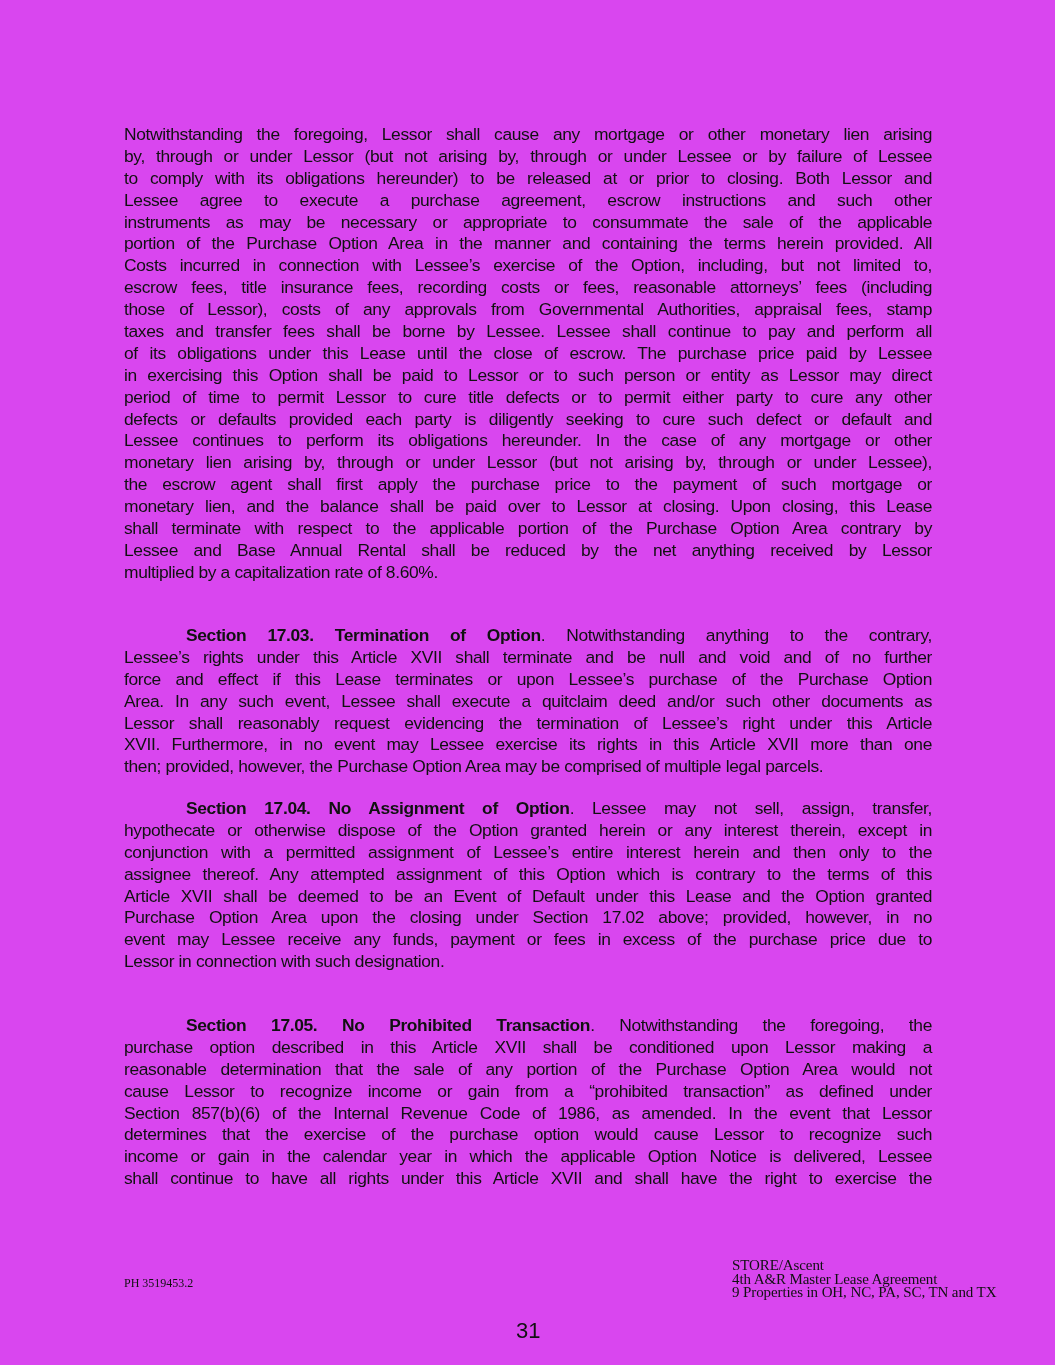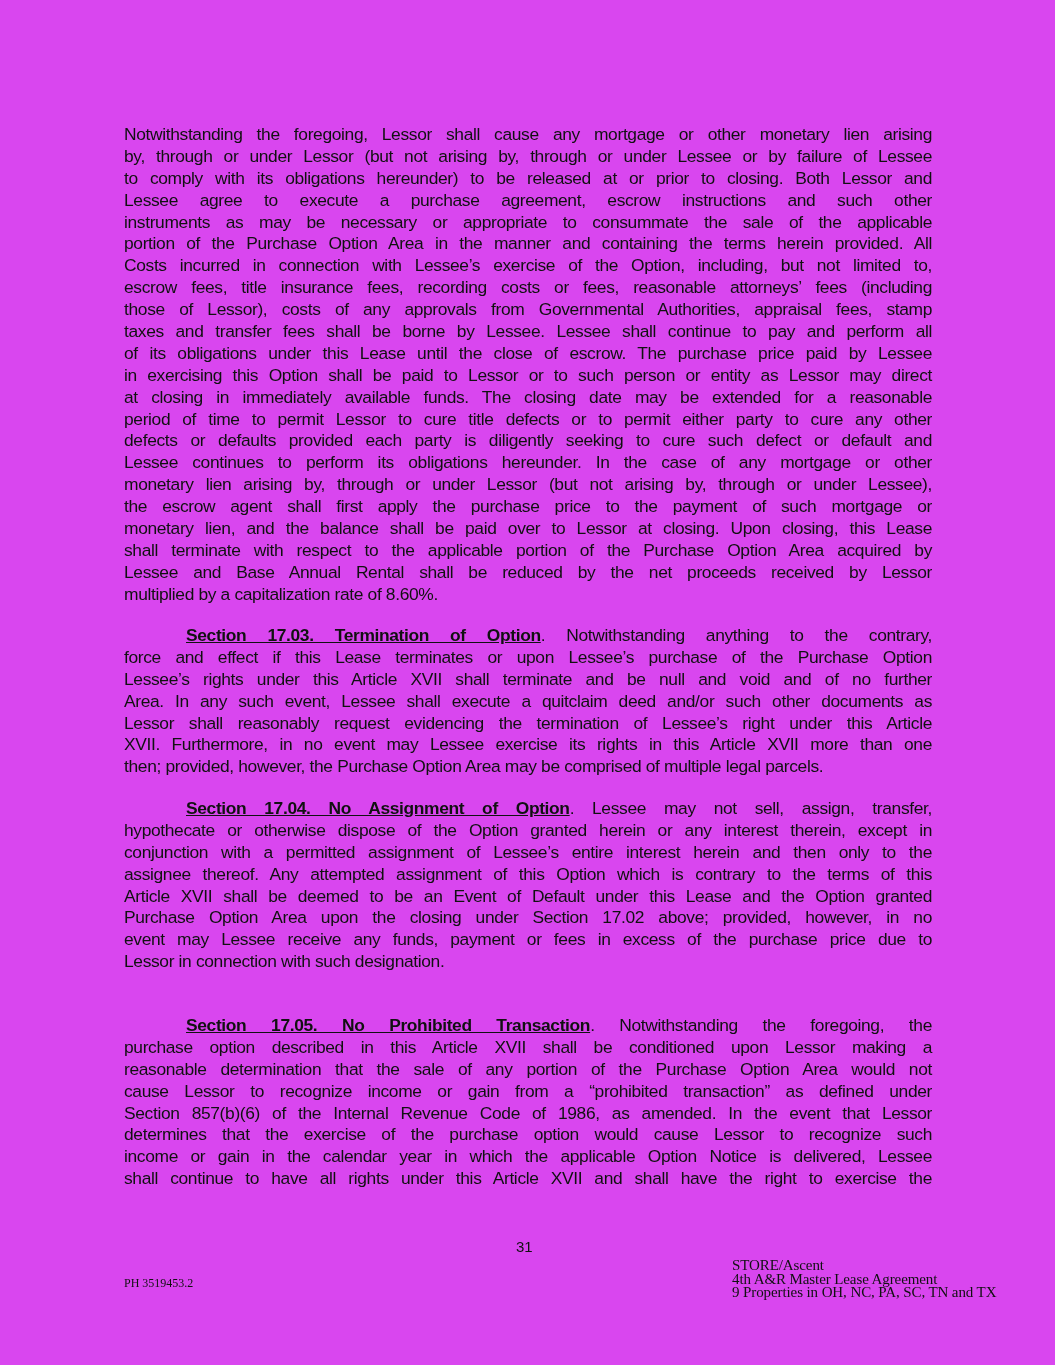--- a/index.html
+++ b/index.html
@@ -11,28 +11,28 @@
       font-size: 17.4px; line-height: 21.9px; color: #111111;
       letter-spacing: -0.35px;
     }
     .para { position: absolute; left: 124px; width: 808px; }
     .line {
       display: block; height: 21.9px; white-space: nowrap;
       text-align: justify; text-align-last: justify;
     }
     .line.last { text-align-last: left; }
     .indent { padding-left: 62px; }
-    .heading { font-weight: bold; text-decoration: underline; }
+    .heading { font-weight: bold; }
     .footer-left {
       position: absolute; left: 124px; top: 1276px;
       font-family: "Liberation Serif", serif; font-size: 12px; color: #111;
     }
     .footer-page {
-      position: absolute; left: 516px; top: 1238px;
-      font-family: "Liberation Sans", sans-serif; font-size: 15px; color: #111;
+      position: absolute; left: 516px; top: 1318px;
+      font-family: "Liberation Sans", sans-serif; font-size: 22px; color: #111;
     }
     .footer-right {
       position: absolute; left: 732px; top: 1259px;
       font-family: Liberation Serif, serif; font-size: 15px; line-height: 13.5px; color: #111;
       letter-spacing: -0.1px;
     }
     .footer-right span { display: block; }
   </style>
 </head>
 <body>
@@ -45,36 +45,35 @@
       <span class="line">to comply with its obligations hereunder) to be released at or prior to closing. Both Lessor and</span>
       <span class="line">Lessee agree to execute a purchase agreement, escrow instructions and such other</span>
       <span class="line">instruments as may be necessary or appropriate to consummate the sale of the applicable</span>
       <span class="line">portion of the Purchase Option Area in the manner and containing the terms herein provided. All</span>
       <span class="line">Costs incurred in connection with Lessee’s exercise of the Option, including, but not limited to,</span>
       <span class="line">escrow fees, title insurance fees, recording costs or fees, reasonable attorneys’ fees (including</span>
       <span class="line">those of Lessor), costs of any approvals from Governmental Authorities, appraisal fees, stamp</span>
       <span class="line">taxes and transfer fees shall be borne by Lessee. Lessee shall continue to pay and perform all</span>
       <span class="line">of its obligations under this Lease until the close of escrow. The purchase price paid by Lessee</span>
       <span class="line">in exercising this Option shall be paid to Lessor or to such person or entity as Lessor may direct</span>
-      <span class="line">at closing in immediately available funds. The closing date may be extended for a reasonable</span>
       <span class="line">period of time to permit Lessor to cure title defects or to permit either party to cure any other</span>
       <span class="line">defects or defaults provided each party is diligently seeking to cure such defect or default and</span>
       <span class="line">Lessee continues to perform its obligations hereunder. In the case of any mortgage or other</span>
       <span class="line">monetary lien arising by, through or under Lessor (but not arising by, through or under Lessee),</span>
       <span class="line">the escrow agent shall first apply the purchase price to the payment of such mortgage or</span>
       <span class="line">monetary lien, and the balance shall be paid over to Lessor at closing. Upon closing, this Lease</span>
-      <span class="line">shall terminate with respect to the applicable portion of the Purchase Option Area acquired by</span>
-      <span class="line">Lessee and Base Annual Rental shall be reduced by the net proceeds received by Lessor</span>
+      <span class="line">shall terminate with respect to the applicable portion of the Purchase Option Area contrary by</span>
+      <span class="line">Lessee and Base Annual Rental shall be reduced by the net anything received by Lessor</span>
       <span class="line last">multiplied by a capitalization rate of 8.60%.</span>
     </div>
 
   <div class="para body-text" id="p1" style="top:625px;">
       <span class="line indent"><span class="heading">Section 17.03. Termination of Option</span><span>.  Notwithstanding anything to the contrary,</span></span>
+      <span class="line">Lessee’s rights under this Article XVII shall terminate and be null and void and of no further</span>
       <span class="line">force and effect if this Lease terminates or upon Lessee’s purchase of the Purchase Option</span>
-      <span class="line">Lessee’s rights under this Article XVII shall terminate and be null and void and of no further</span>
       <span class="line">Area. In any such event, Lessee shall execute a quitclaim deed and/or such other documents as</span>
       <span class="line">Lessor shall reasonably request evidencing the termination of Lessee’s right under this Article</span>
       <span class="line">XVII.  Furthermore, in no event may Lessee exercise its rights in this Article XVII more than one</span>
       <span class="line last">then; provided, however, the Purchase Option Area may be comprised of multiple legal parcels.</span>
     </div>
 
   <div class="para body-text" id="p2" style="top:798px;">
       <span class="line indent"><span class="heading">Section 17.04. No Assignment of Option</span><span>.  Lessee may not sell, assign, transfer,</span></span>
       <span class="line">hypothecate or otherwise dispose of the Option granted herein or any interest therein, except in</span>
       <span class="line">conjunction with a permitted assignment of Lessee’s entire interest herein and then only to the</span>

